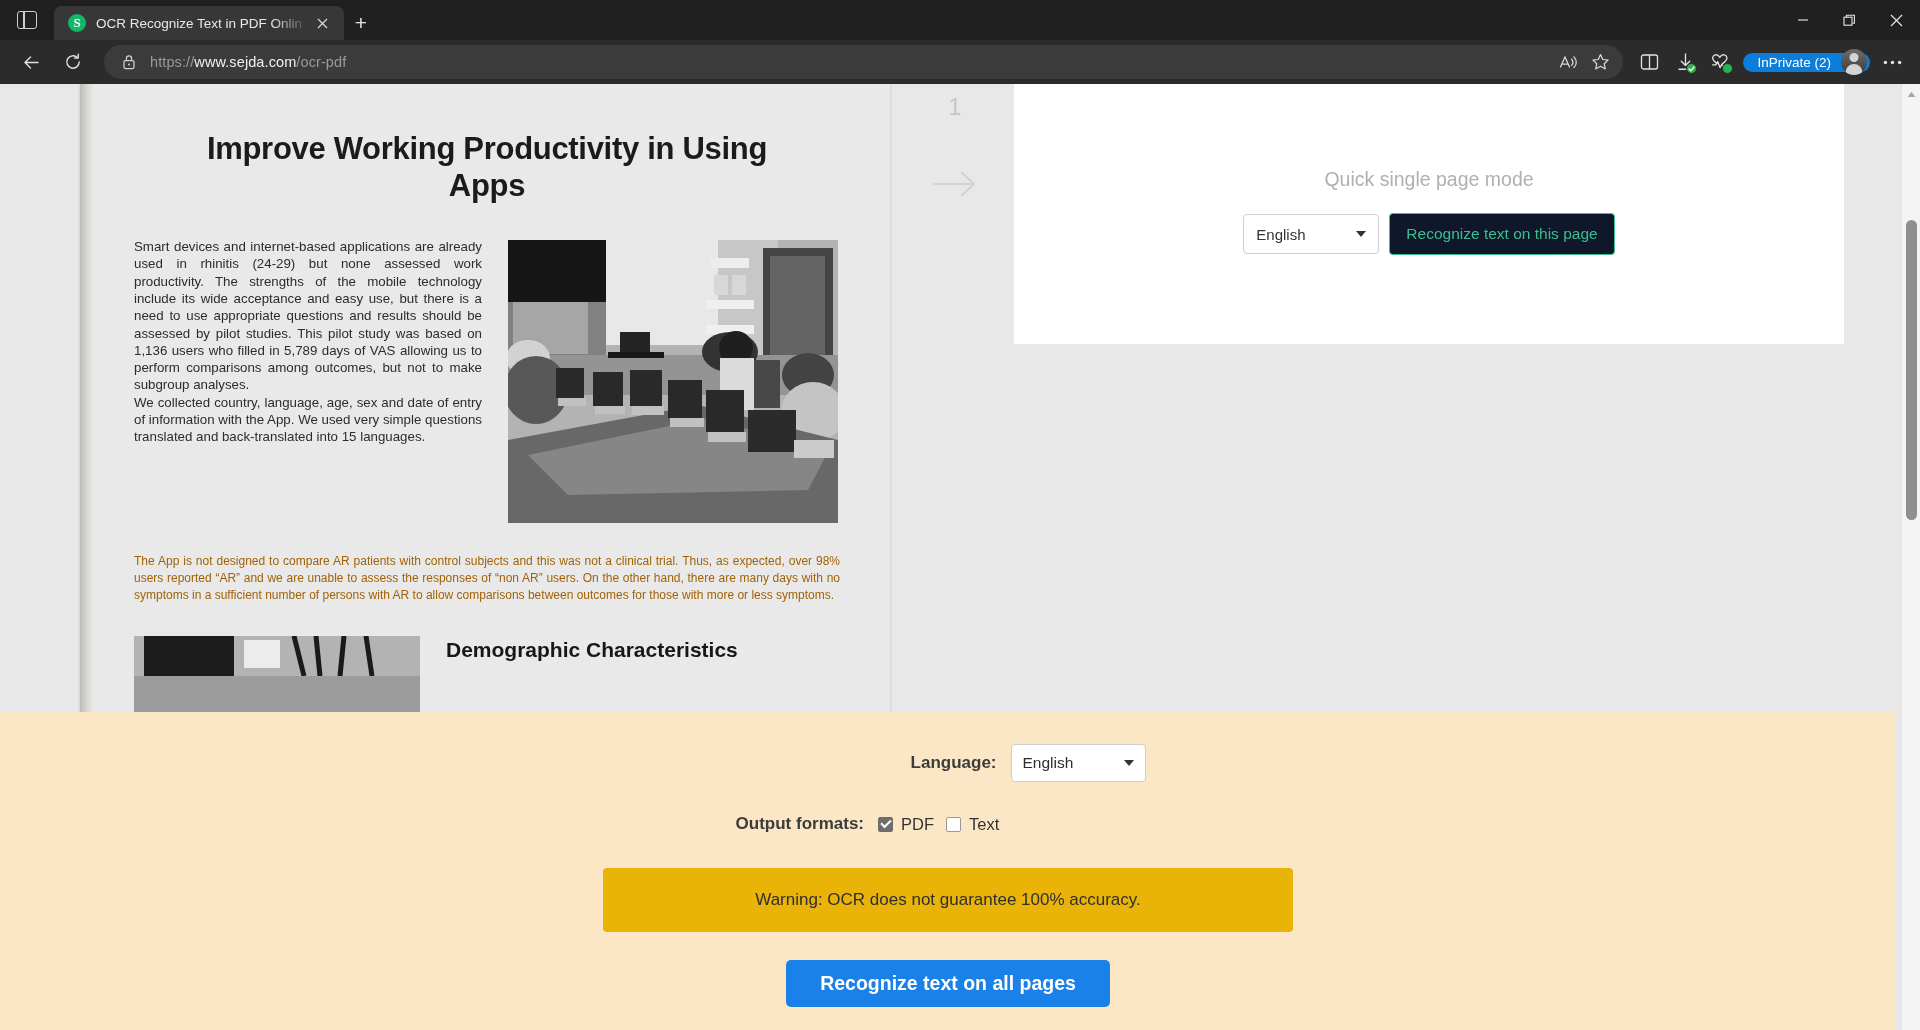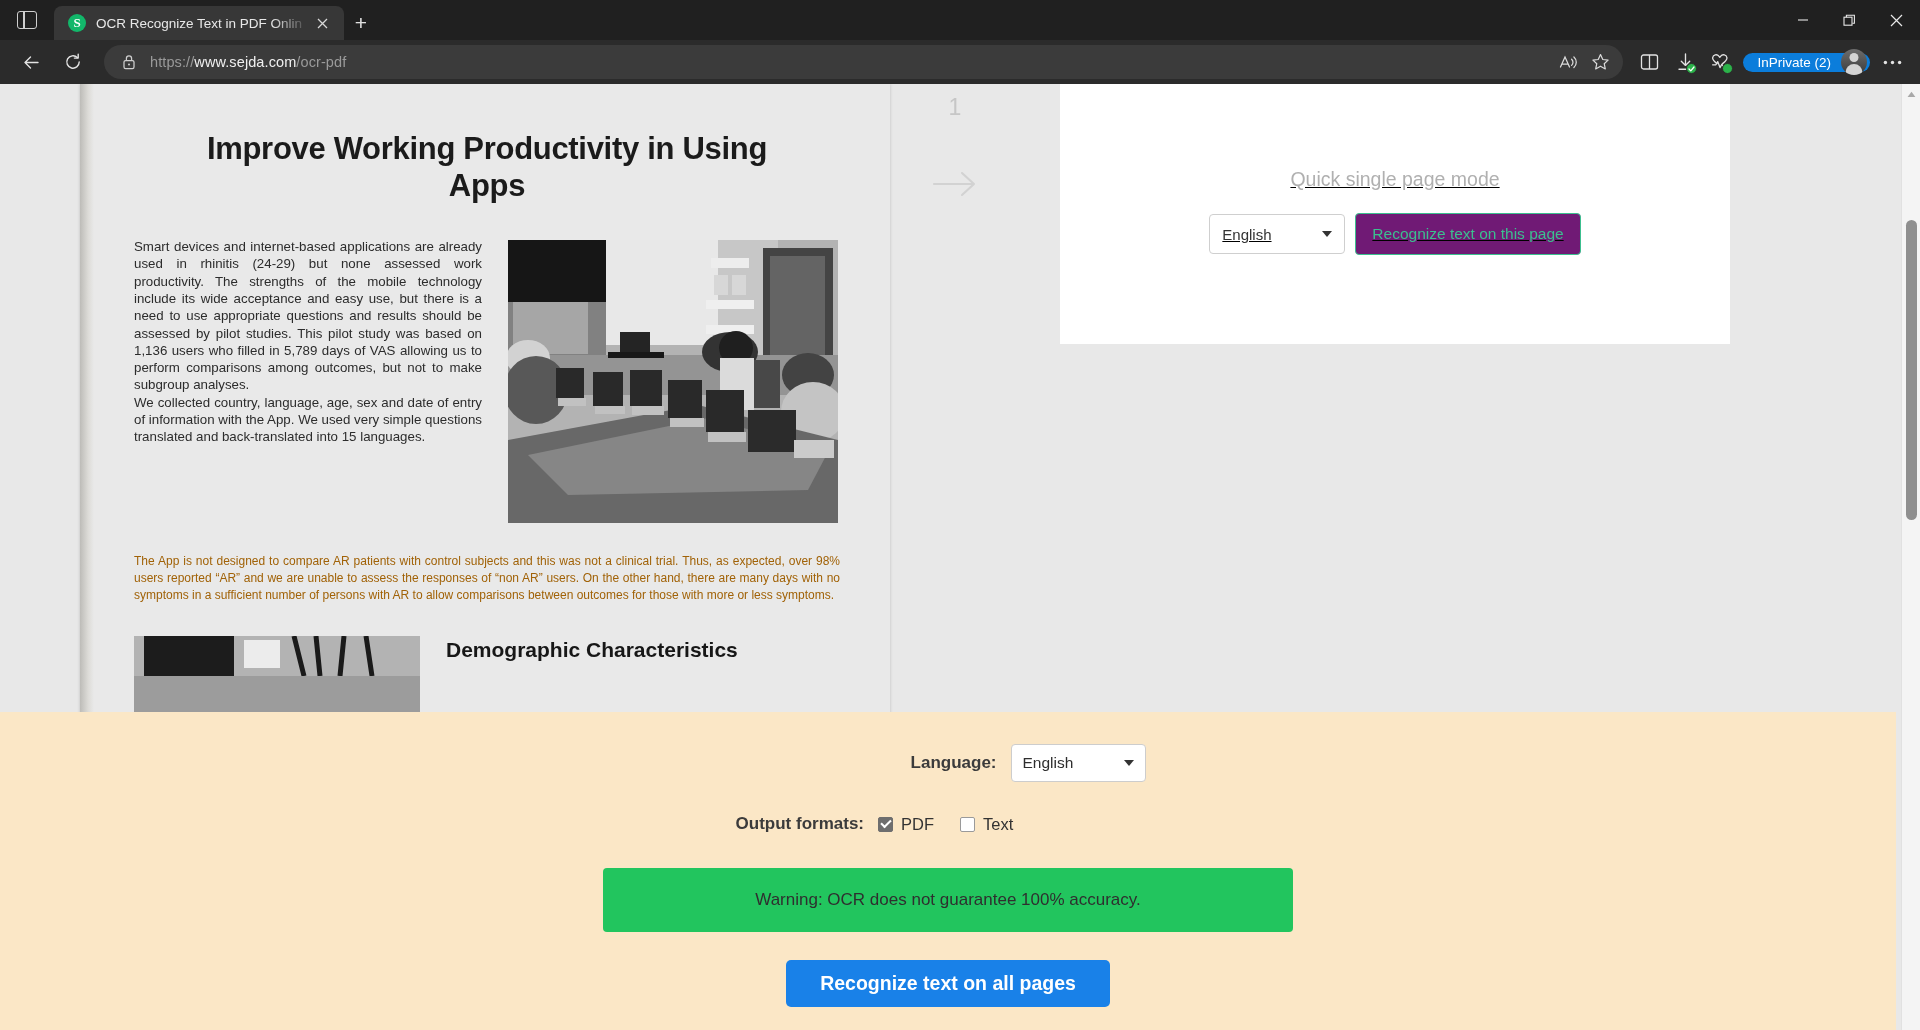--- a/index.html
+++ b/index.html
@@ -114,63 +114,62 @@
   .doc-photo2 { width: 286px; height: 250px; background:#7e7e7e; position:relative; overflow:hidden; filter: grayscale(1);}
   .doc-sec-h { font-size: 21px; font-weight: bold; color:#171717; margin-bottom: 10px;}
   .doc-col-r { flex:1; font-size: 13.2px; line-height:1.35; color:#2c2c2c; text-align: justify;}
 
   
   .thumbs-col { position: absolute; left: 900px; top: 0; width: 110px; height: 700px; }
   .pg-num { text-align:center; color: #c6c6c6; font-size: 23px; padding-top: 10px; font-weight: 300;}
   .next-arrow { position:absolute; left:0; right:0; top: 85px; display:flex; justify-content:center; color:#cfcfcf;}
 
   .ocr-card {
-    position: absolute; left: 1060px; top: 0px; width: 670px; height: 260px;
+    position: absolute; left: 1014px; top: 0px; width: 830px; height: 260px;
     background: #fff;
-    text-decoration: underline;
   }
   .qsp-title { text-align:center; color:#b0b0b0; font-size: 19.5px; padding-top: 84px; }
   .qsp-row { display:flex; justify-content:center; align-items:center; gap: 10px; margin-top: 22px; }
   .sel {
     height: 40px; min-width: 136px; background:#fff; border:1px solid #cfcfcf; border-radius:4px;
     display:flex; align-items:center; justify-content:space-between; padding: 0 12px;
     font-size: 15px; color:#333;
   }
   .caret { width:0;height:0;border-left:5px solid transparent;border-right:5px solid transparent;border-top:6px solid #333; margin-left: 18px;}
   .btn-outline {
-    height: 42px; border: 1.6px solid #3cbf8f; border-radius: 4px; background:#701a75;
+    height: 42px; border: 1.6px solid #3cbf8f; border-radius: 4px; background:#0f172a;
     color: #3cbf8f; font-size: 15.5px; padding: 0 16px;
     display:flex; align-items:center; justify-content:center;
   }
 
   
   .ocr-overlay {
     position: absolute; left: 0; top: 628px; width: 1896px; height: 318px;
     background: #fbe7c6;
   }
   .ov-row { display:flex; align-items:center; justify-content:center; }
   .ov-label { font-size: 17px; font-weight: bold; color:#3b3b3b; width: 260px; text-align:right; padding-right: 14px;}
   .ov-lang { margin-top: 32px; }
   .sel2 {
     height: 38px; width: 135px; background:#fff; border:1px solid #cdcdcd; border-radius:4px;
     display:flex; align-items:center; justify-content:space-between; padding: 0 11px;
     font-size: 15.5px; color:#2e2e2e;
   }
   .ov-fmt { margin-top: 32px; }
-  .fmt-items { display:flex; align-items:flex-start; gap: 26px; width: 400px;}
+  .fmt-items { display:flex; align-items:flex-start; gap: 12px; width: 400px;}
   .chk-wrap { display:flex; align-items:center; gap: 8px; font-size: 16.5px; color:#333; }
   .chk {
     width: 15px; height: 15px; border: 1px solid #9a9a9a; background:#fff; border-radius:2px;
     display:flex; align-items:center; justify-content:center;
   }
   .chk.on { background:#6e6e6e; border-color:#6e6e6e; }
   .chk.on::after { content:""; width:8px; height:4px; border-left:2px solid #fff; border-bottom:2px solid #fff; transform: rotate(-45deg) translate(1px,-1px); }
 
   .warn {
-    width: 690px; margin: 34px auto 0 auto; background:#22c55e; border-radius: 4px;
+    width: 690px; margin: 34px auto 0 auto; background:#eab308; border-radius: 4px;
     padding: 18px 20px; text-align:center; color:#2f2f2f; font-size: 17px; line-height: 1.62;
   }
   .cta-wrap { display:flex; justify-content:center; margin-top: 28px; }
   .cta {
     background:#1981e8; color:#fff; border:none; border-radius: 5px;
     font-size: 19.5px; font-weight: bold; padding: 0 34px; height: 47px;
     font-family: "Liberation Sans", sans-serif;
   }
 
   

